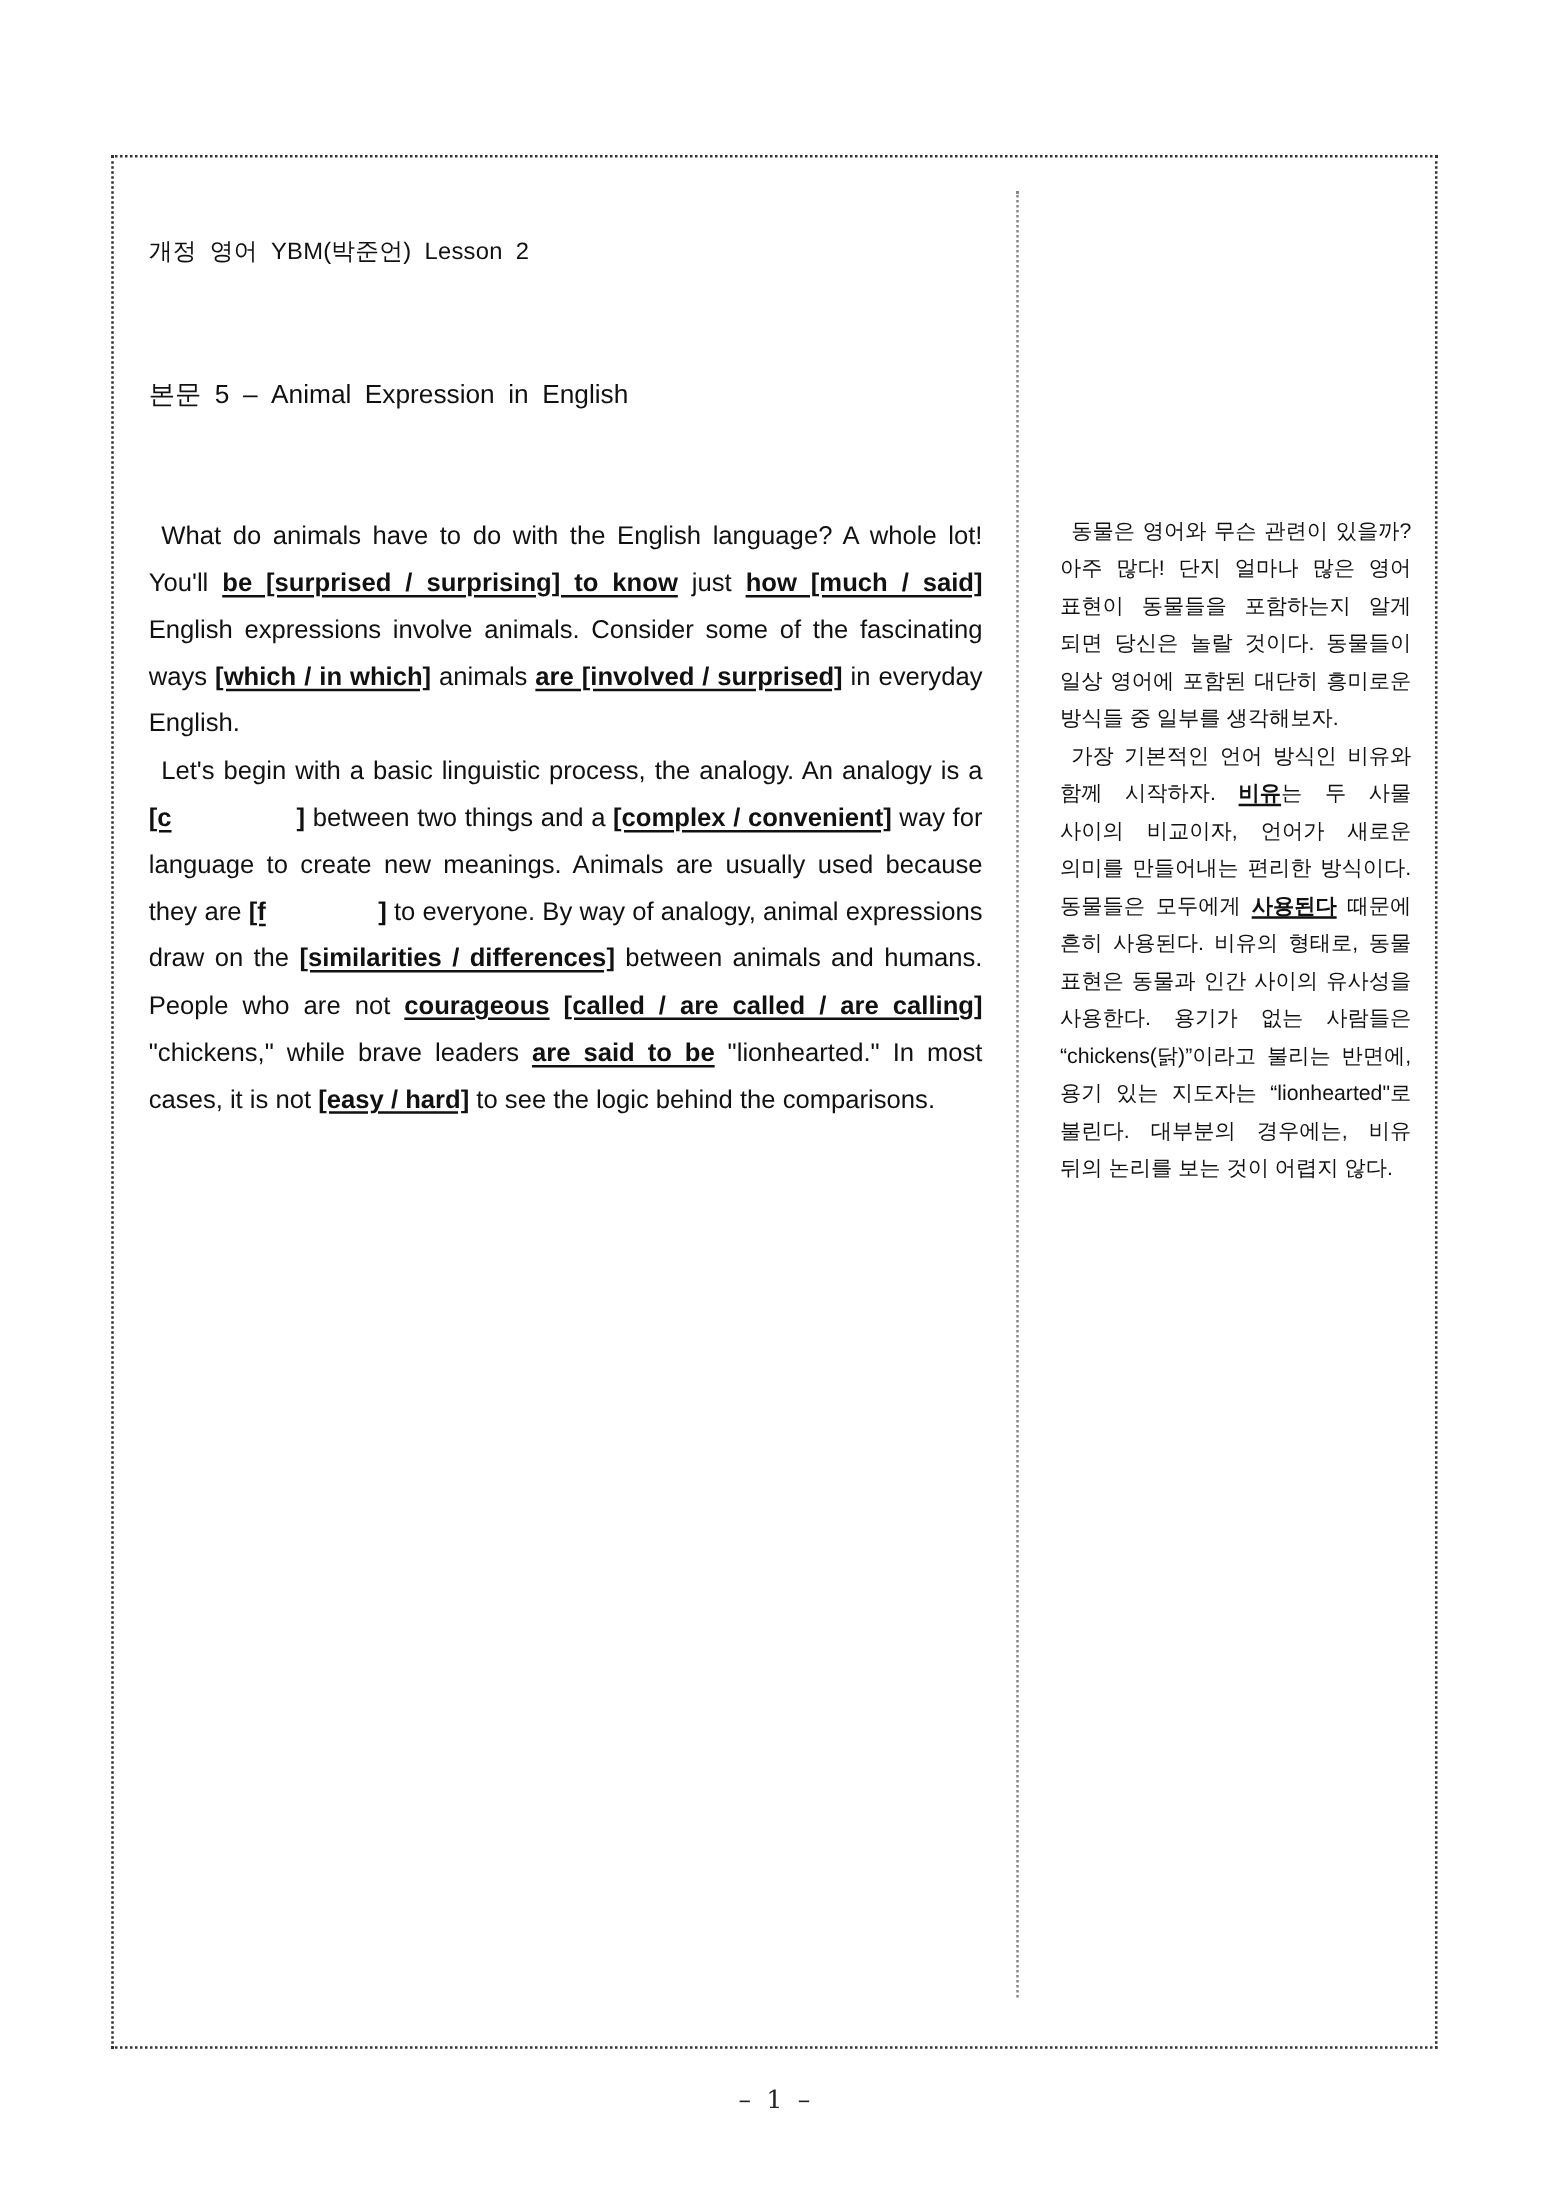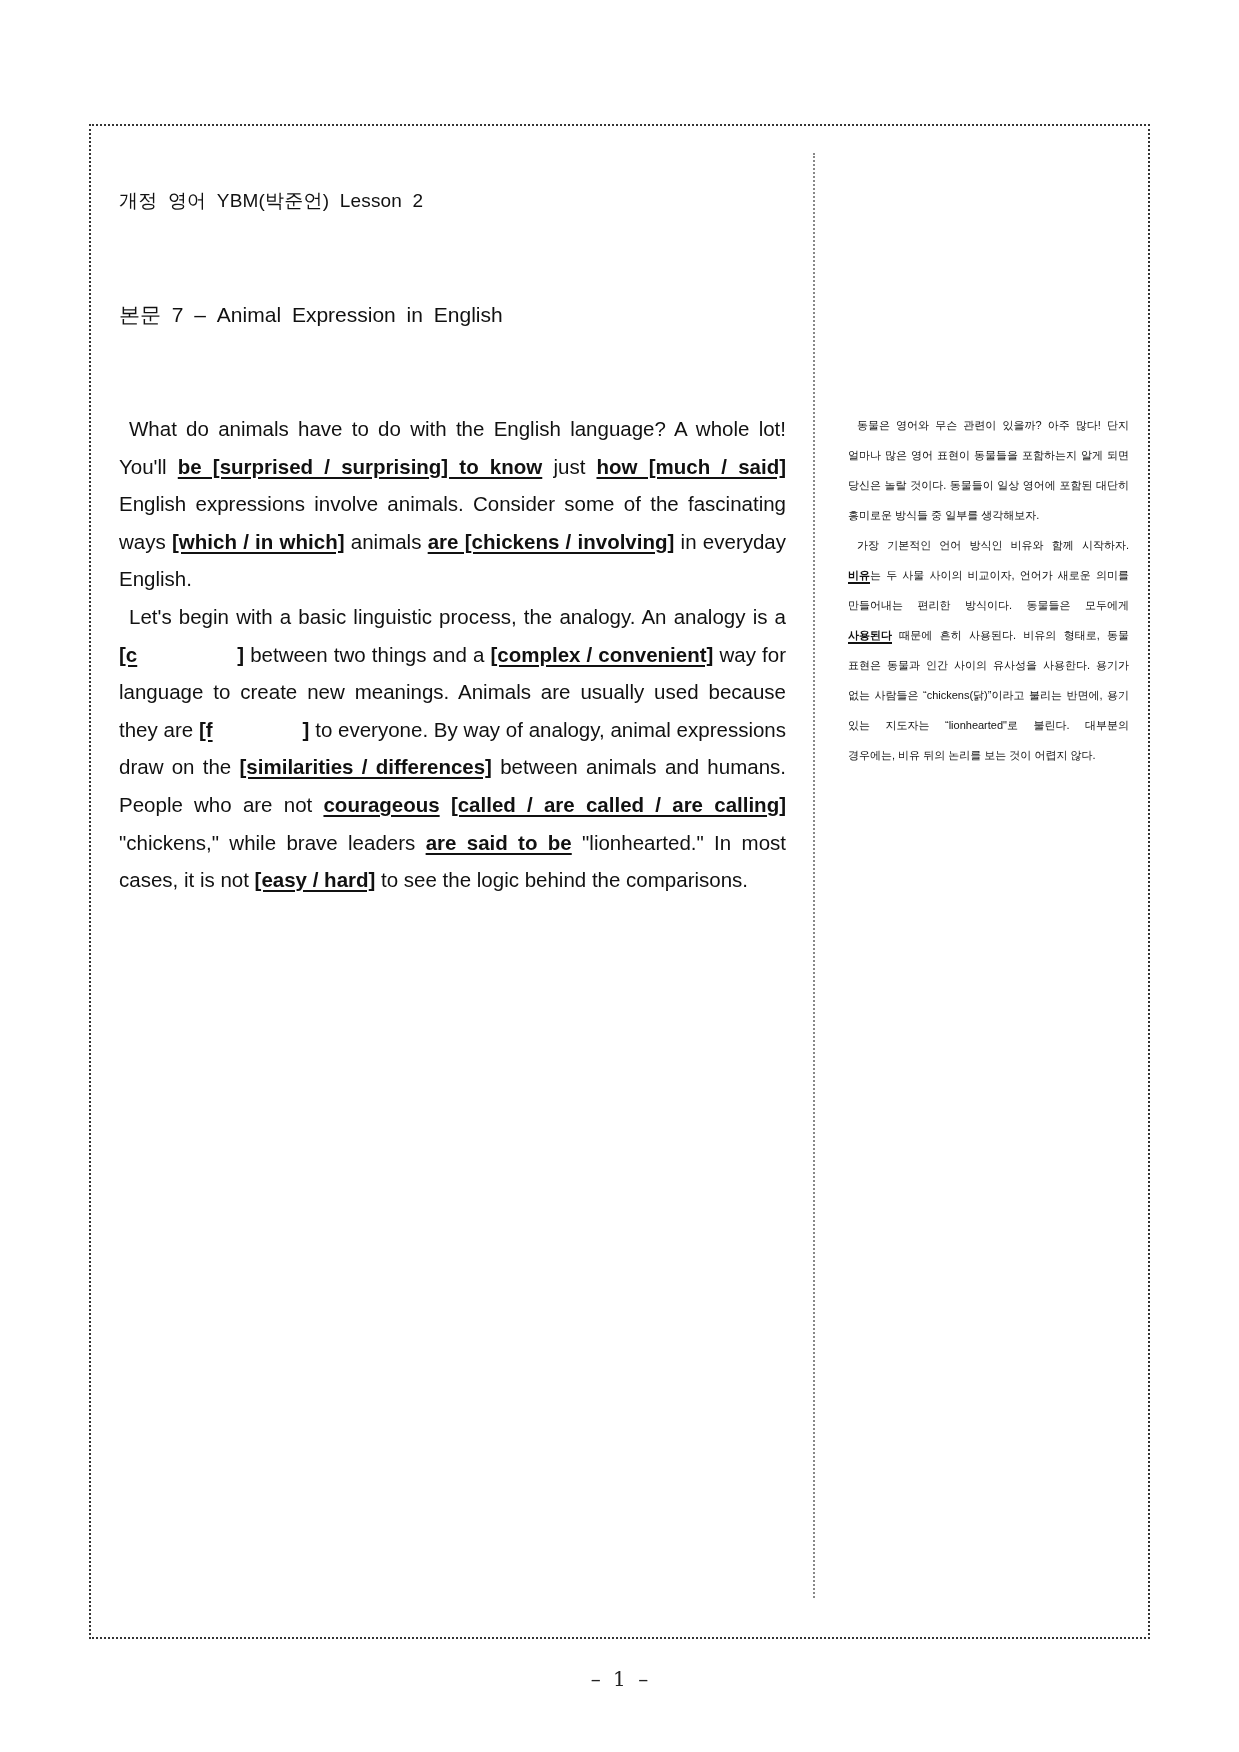--- a/index.html
+++ b/index.html
@@ -60,21 +60,21 @@
     }
     .eng-body p {
       margin: 0;
       text-indent: 10px;
     }
     .kor-body {
       position: absolute;
       left: 848px;
       top: 410px;
       width: 281px;
-      font-size: 11px;
+      font-size: 17px;
       line-height: 30px;
       text-align: justify;
       word-break: keep-all;
     }
     .kor-body p {
       margin: 0;
       text-indent: 9px;
     }
     .blank, .hl {
       font-weight: bold;
@@ -98,24 +98,24 @@
       word-spacing: 6px;
     }
   </style>
 </head>
 <body>
 
 <div class="page-frame"></div>
 <div class="divider"></div>
 
 <div class="doc-title">개정 영어 YBM(박준언) Lesson 2</div>
-<div class="doc-subtitle">본문 7 – Animal Expression in English</div>
+<div class="doc-subtitle">본문 5 – Animal Expression in English</div>
 
 <div class="eng-body">
-  <p>What do animals have to do with the English language? A whole lot! You'll <span class="blank">be [surprised / surprising] to know</span> just <span class="blank">how [much / said]</span> English expressions involve animals. Consider some of the fascinating ways <span class="blank">[which / in which]</span> animals <span class="blank">are [chickens / involving]</span> in everyday English.</p>
+  <p>What do animals have to do with the English language? A whole lot! You'll <span class="blank">be [surprised / surprising] to know</span> just <span class="blank">how [much / said]</span> English expressions involve animals. Consider some of the fascinating ways <span class="blank">[which / in which]</span> animals <span class="blank">are [involved / surprised]</span> in everyday English.</p>
   <p>Let's begin with a basic linguistic process, the analogy. An analogy is a <span class="blank">[c<span class="gap" style="width: 100px;">&nbsp;</span>]</span> between two things and a <span class="blank">[complex / convenient]</span> way for language to create new meanings. Animals are usually used because they are <span class="blank">[f<span class="gap" style="width: 90px;">&nbsp;</span>]</span> to everyone. By way of analogy, animal expressions draw on the <span class="blank">[similarities / differences]</span> between animals and humans. People who are not <span class="blank">courageous</span> <span class="blank">[called / are called / are calling]</span> "chickens," while brave leaders <span class="blank">are said to be</span> "lionhearted." In most cases, it is not <span class="blank">[easy / hard]</span> to see the logic behind the comparisons.</p>
 </div>
 
 <div class="kor-body">
   <p>동물은 영어와 무슨 관련이 있을까? 아주 많다! 단지 얼마나 많은 영어 표현이 동물들을 포함하는지 알게 되면 당신은 놀랄 것이다. 동물들이 일상 영어에 포함된 대단히 흥미로운 방식들 중 일부를 생각해보자.</p>
   <p>가장 기본적인 언어 방식인 비유와 함께 시작하자. <span class="hl">비유</span>는 두 사물 사이의 비교이자, 언어가 새로운 의미를 만들어내는 편리한 방식이다. 동물들은 모두에게 <span class="hl">사용된다</span> 때문에 흔히 사용된다. 비유의 형태로, 동물 표현은 동물과 인간 사이의 유사성을 사용한다. 용기가 없는 사람들은 “chickens(닭)”이라고 불리는 반면에, 용기 있는 지도자는 “lionhearted"로 불린다. 대부분의 경우에는, 비유 뒤의 논리를 보는 것이 어렵지 않다.</p>
 </div>
 
 <div class="page-number">– 1 –</div>
 

